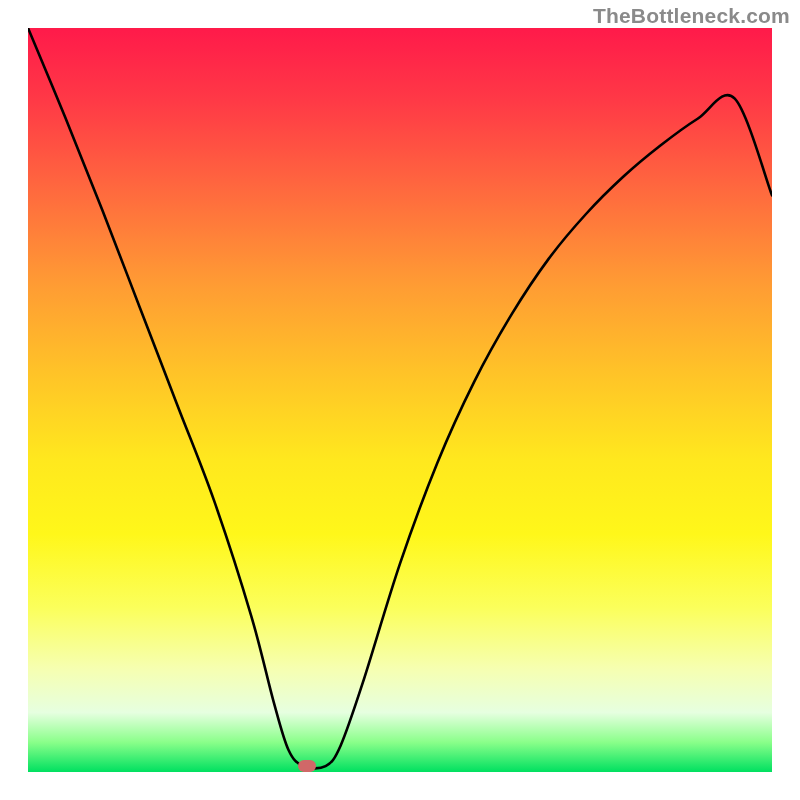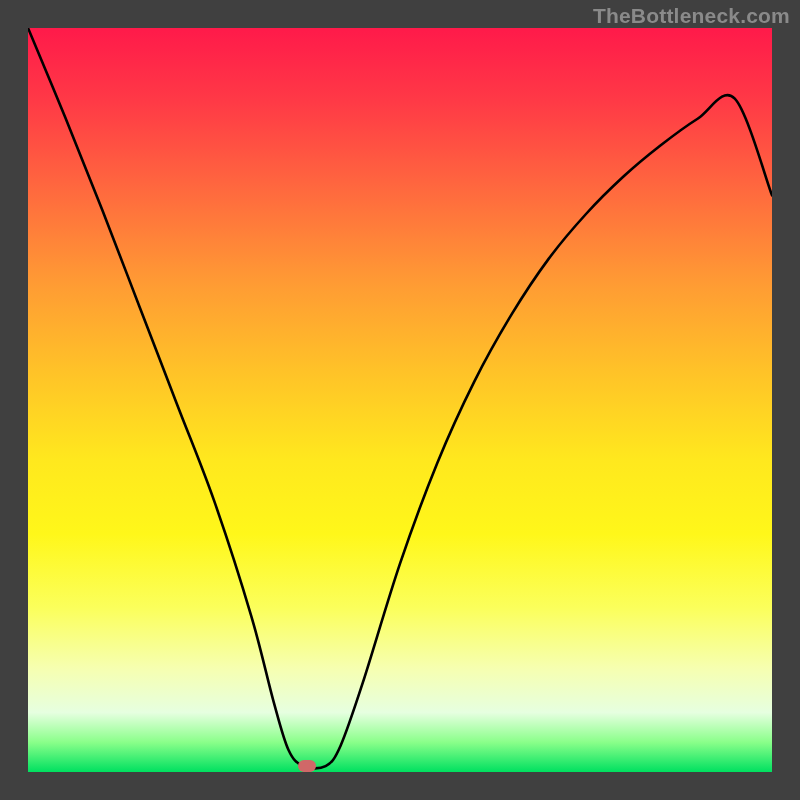--- a/index.html
+++ b/index.html
@@ -1,21 +1,21 @@
 <!DOCTYPE html>
 <html><head>
 <meta charset="utf-8">
 <style>
   * { margin: 0; padding: 0; box-sizing: border-box; }
   html, body { width: 800px; height: 800px; overflow: hidden; background: #000; }
   .frame {
     position: relative;
     width: 800px;
     height: 800px;
-    background: #404040;
+    background: #ffffff;
   }
   .plot-area {
     position: absolute;
     left: 28px;
     top: 28px;
     width: 744px;
     height: 744px;
     overflow: hidden;
   }
   .gradient-bg {

